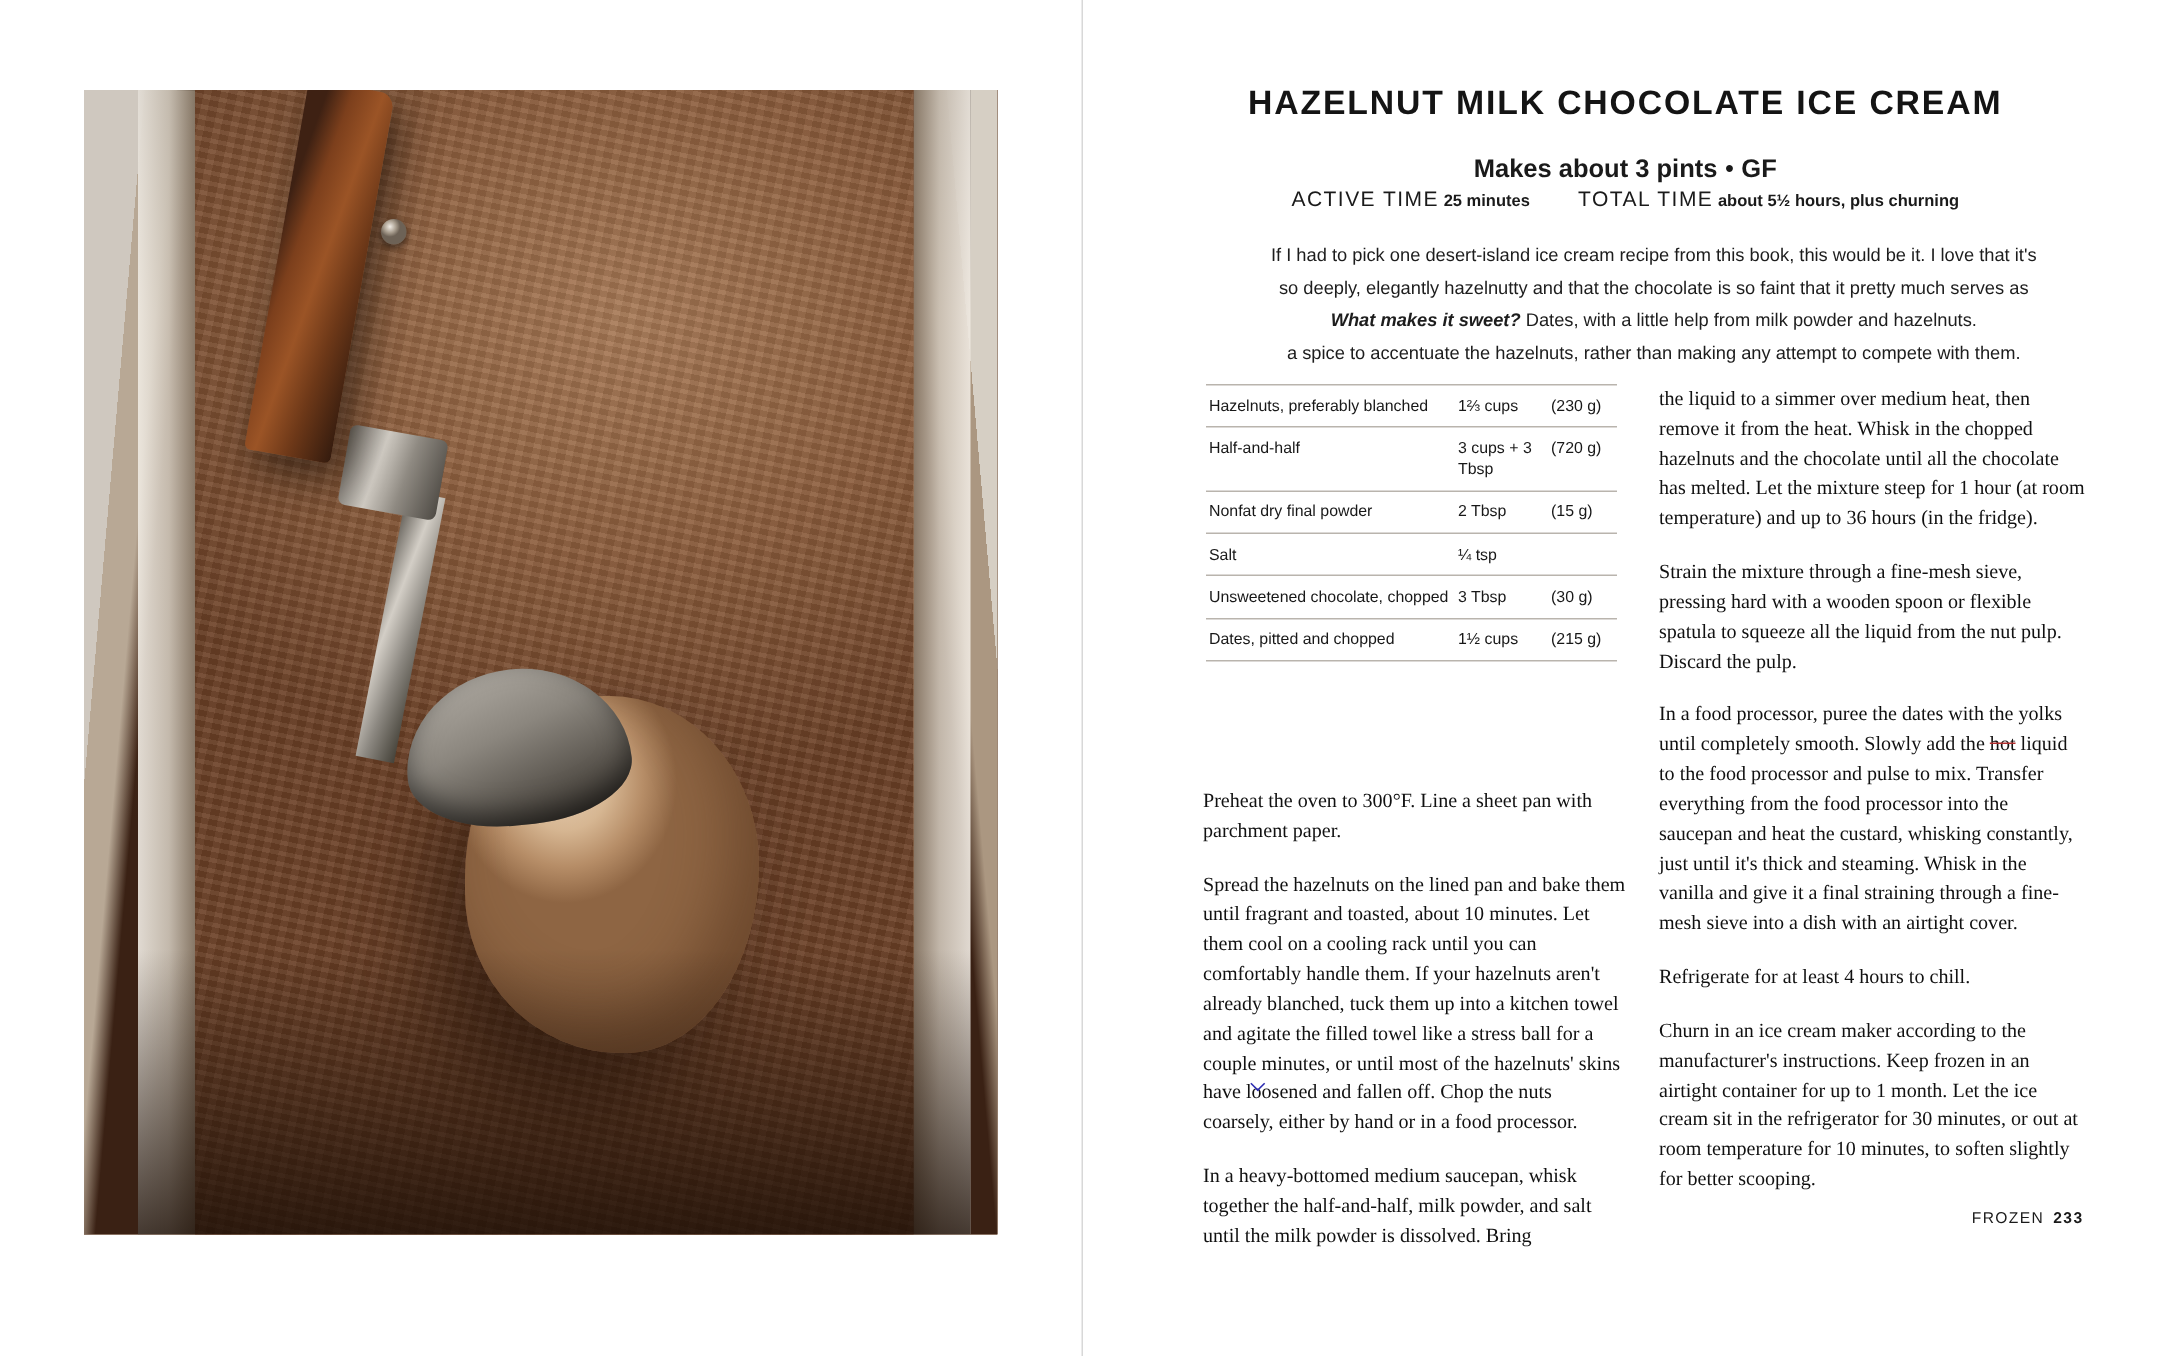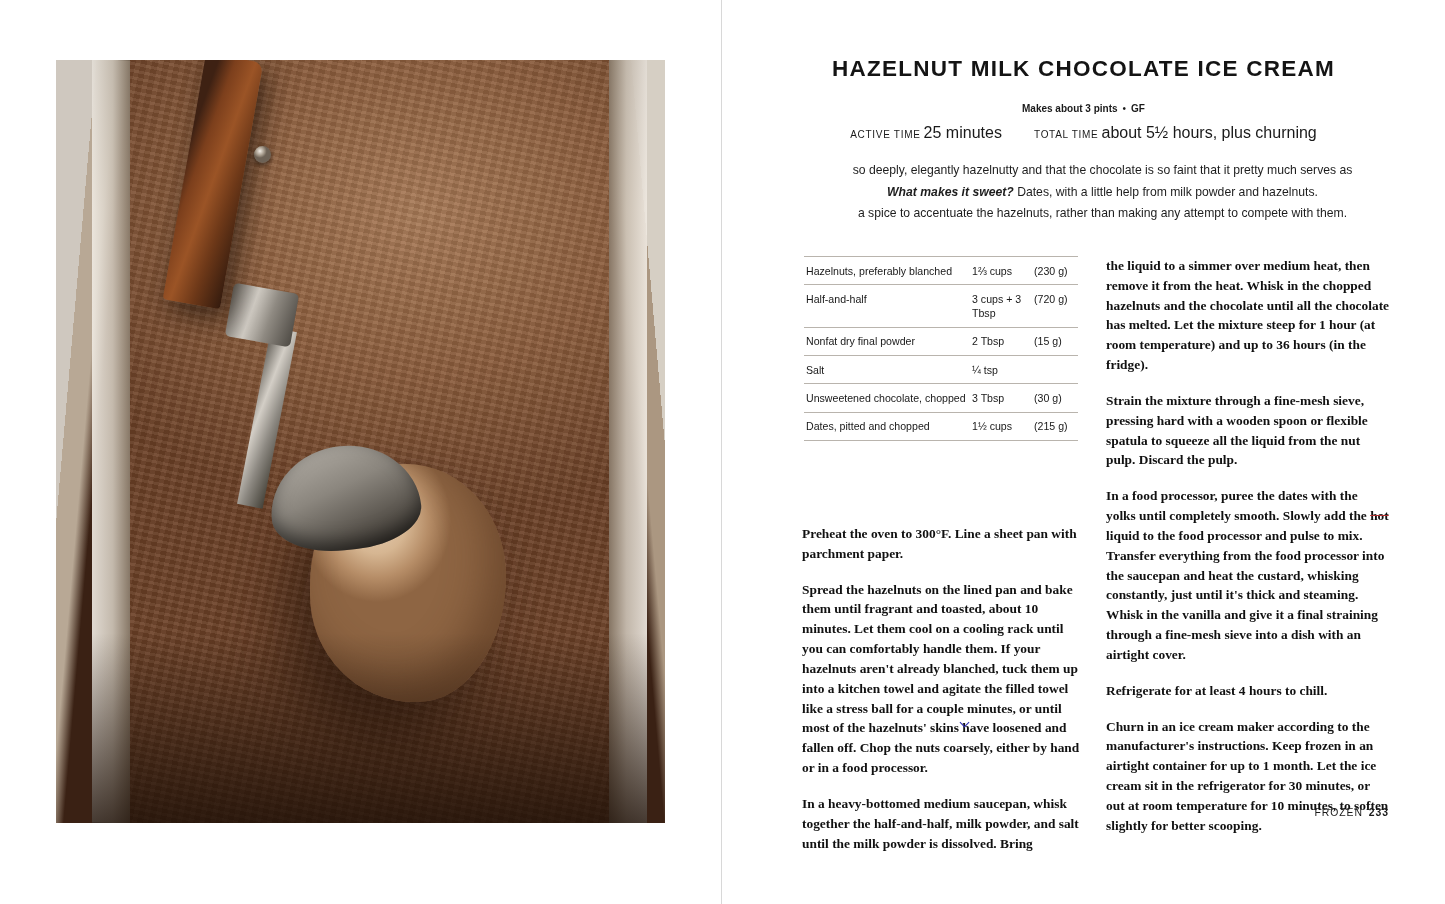--- a/index.html
+++ b/index.html
@@ -129,38 +129,38 @@
     font-family: "Liberation Sans", sans-serif;
     font-weight: bold;
     font-size: 22.5px;
     letter-spacing: .055em;
     color: #141414;
   }
   .yield-line {
     position: absolute; left: 0; right: 0; top: 103px;
     text-align: center;
     font-family: "Liberation Sans", sans-serif;
-    font-size: 10px;
+    font-size: 17px;
     color: #1a1a1a;
   }
   .yield-line .bold { font-weight: bold; }
   .yield-line .sep { padding: 0 5px; }
   .time-line {
     position: absolute; left: 0; right: 0; top: 124px;
     text-align: center;
     font-family: "Liberation Sans", sans-serif;
     font-size: 11px;
     color: #1a1a1a;
   }
   .time-line .lbl {
-    font-size: 10px;
+    font-size: 14px;
     letter-spacing: .07em;
     text-transform: uppercase;
   }
-  .time-line .val { font-weight: normal; font-size: 16px; }
+  .time-line .val { font-weight: bold; font-size: 11px; }
   .time-line .gap { display: inline-block; width: 26px; }
 
   .headnote {
     position: absolute;
     left: 108px; width: 545px; top: 160px;
     font-family: "Liberation Sans", sans-serif;
     font-size: 12.2px;
     line-height: 1.78;
     color: #1d1d1d;
     text-align: left;
@@ -196,21 +196,20 @@
     text-decoration-color: #2f2fb0;
   }
 
   
   .col {
     position: absolute;
     font-family: "Liberation Serif", serif;
     font-size: 13.4px;
     line-height: 1.48;
     color: #111;
-    font-weight: bold;
   }
   .col-left  { left: 80px;  top: 524px; width: 282px; }
   .col-right { left: 384px; top: 256px; width: 284px; }
   .col p { margin: 0 0 16px 0; }
   .col p:last-child { margin-bottom: 0; }
   .edit-strike {
     text-decoration: line-through;
     text-decoration-color: #b03030;
     color: #111;
     text-align: center;
@@ -276,20 +275,21 @@
 
     <div class="time-line">
       <span class="lbl">ACTIVE TIME</span>
       <span class="val">25 minutes</span>
       <span class="gap"></span>
       <span class="lbl">TOTAL TIME</span>
       <span class="val">about 5½ hours, plus churning</span>
     </div>
 
     <div class="headnote">
+      <span class="center">If I had to pick one desert-island ice cream recipe from this book, this would be it. I love that it's</span>
       <span class="center">so deeply, elegantly hazelnutty and that the chocolate is so faint that it pretty much serves as</span>
       <span class="center"><em>What makes it sweet?</em><span> Dates, with a little help from milk powder and hazelnuts.</span></span>
       <span class="center">a spice to accentuate the hazelnuts, rather than making any attempt to compete with them.</span>
     </div>
 
     <table class="ing-table">
       <tbody>
         <tr>
           <td class="name">Hazelnuts, preferably blanched</td>
           <td class="amt">1⅔ cups</td>

